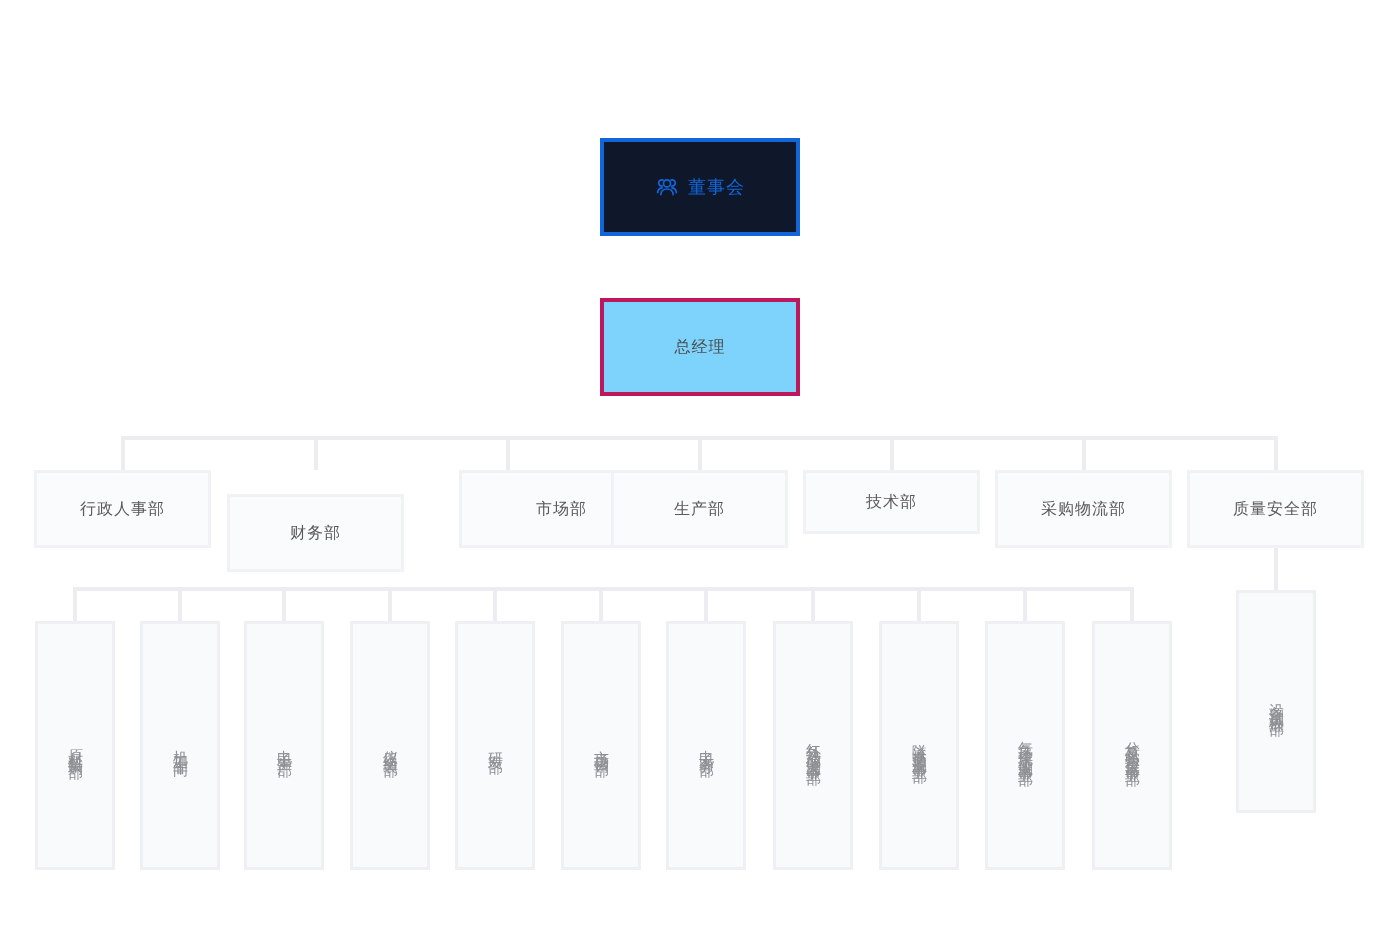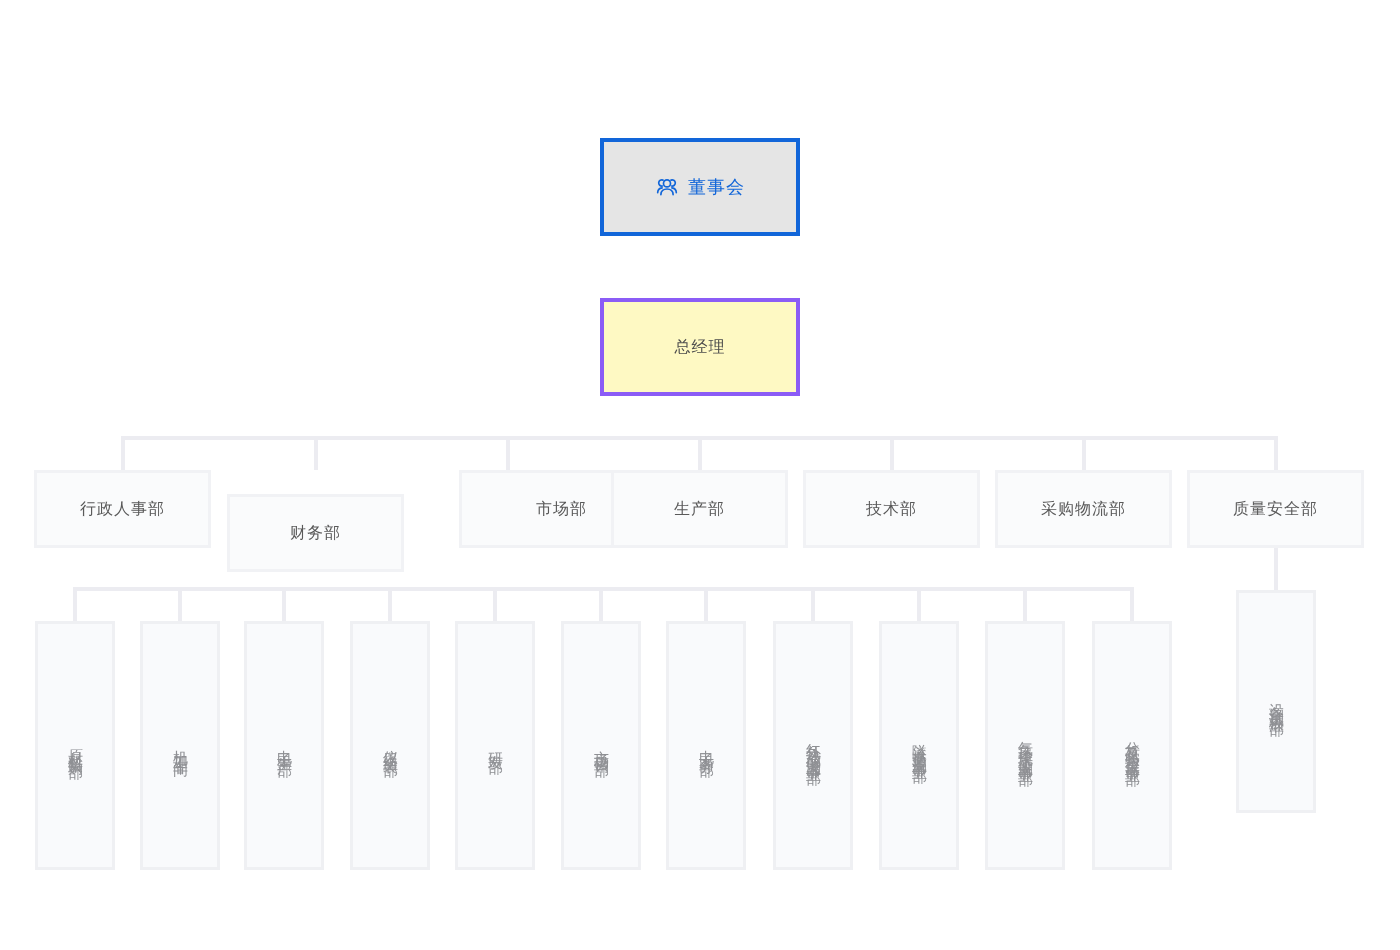--- a/index.html
+++ b/index.html
@@ -19,29 +19,29 @@
     justify-content:center;
     background:#fafbfc;
     border:3px solid #f1f2f5;
     color:#595959;
     font-size:16px;
     letter-spacing:1px;
     cursor:default;
   }
   .node.root{
     border:4px solid #1266d9;
-    background:#e5e5e5;
+    background:#0f172a;
     color:#1266d9;
     font-size:18px;
     font-weight:500;
     gap:9px;
   }
   .node.gm{
-    border:4px solid #8b5cf6;
-    background:#fef9c3;
+    border:4px solid #be185d;
+    background:#7dd3fc;
     color:#4c4c4c;
     font-size:16px;
   }
   .node.vertical{
     border:3px solid #eff0f3;
     background:#f9fafc;
   }
   .node.vertical .vlabel{
     writing-mode:vertical-rl;
     text-orientation:mixed;
@@ -103,21 +103,21 @@
       </div>
       <div class="node dept" style="left: 227px; top: 470px; width: 177px; height: 78px; margin-top: 24px;">
         <span>财务部</span>
       </div>
       <div class="node dept" style="left: 419px; top: 470px; width: 205px; height: 78px; margin-left: 40px;">
         <span>市场部</span>
       </div>
       <div class="node dept" style="left: 611px; top: 470px; width: 177px; height: 78px;">
         <span>生产部</span>
       </div>
-      <div class="node dept" style="left: 803px; top: 470px; width: 177px; height: 78px; justify-content: center;">
+      <div class="node dept" style="left: 803px; top: 470px; width: 177px; height: 64px; justify-content: center;">
         <span>技术部</span>
       </div>
       <div class="node dept" style="left: 995px; top: 470px; width: 177px; height: 78px; justify-content: center;">
         <span>采购物流部</span>
       </div>
       <div class="node dept" style="left: 1187px; top: 470px; width: 177px; height: 78px;">
         <span>质量安全部</span>
       </div>
     </div>
 

